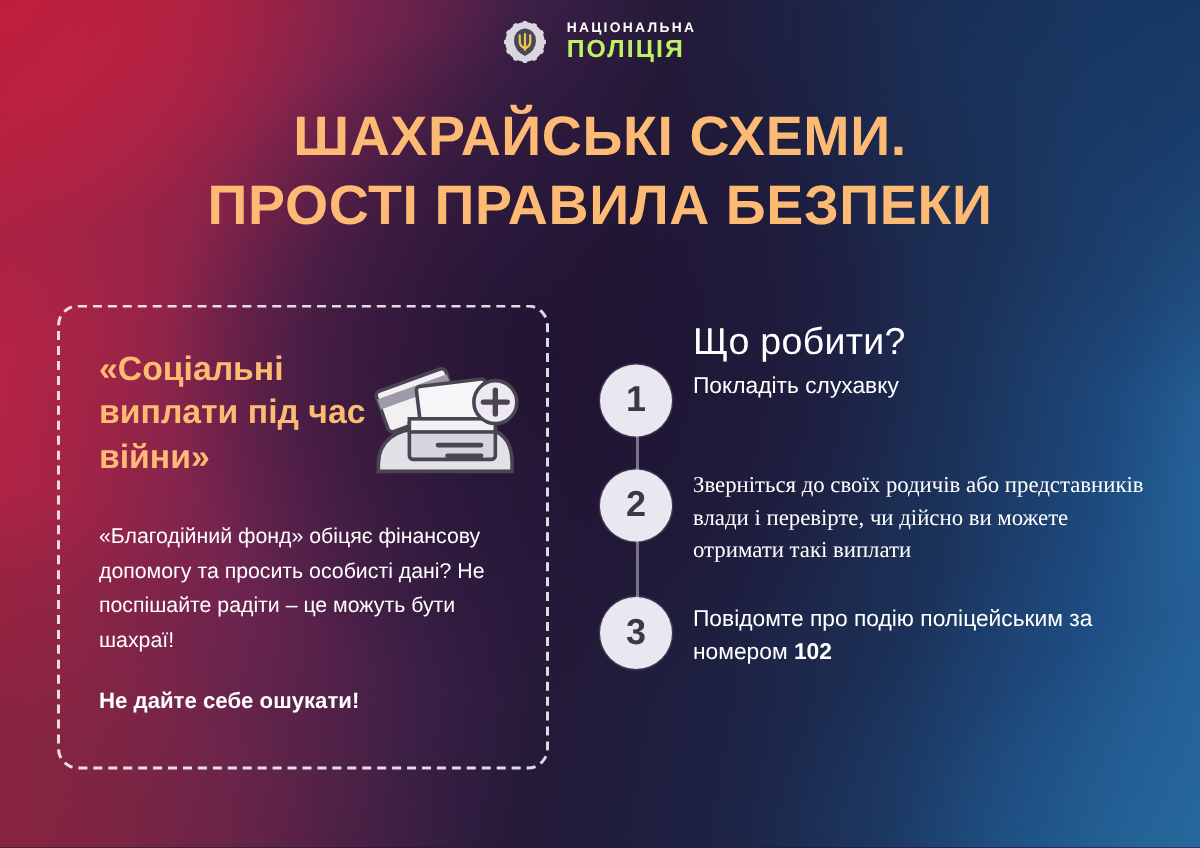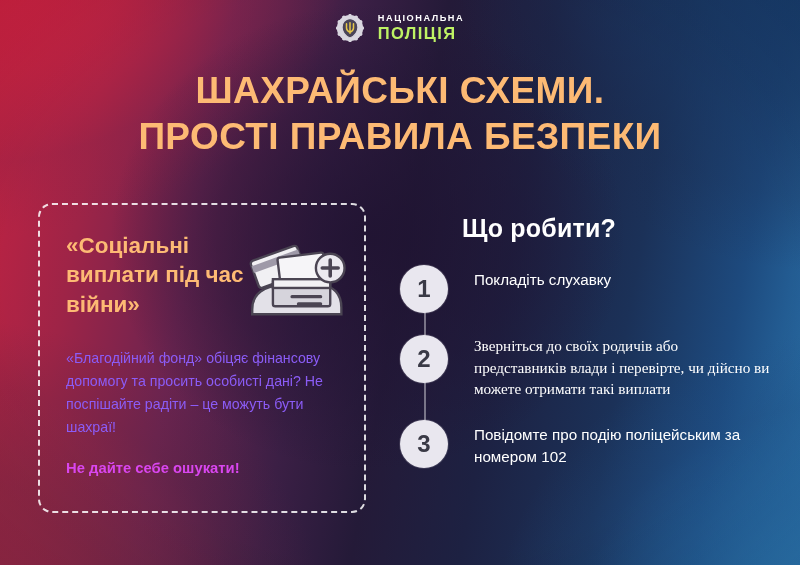--- a/index.html
+++ b/index.html
@@ -93,35 +93,35 @@
     width:180px;
     color:#fdba74; font-size:22.5px; font-weight:bold;
     line-height:1.3;
   }
   .card-icon {
     position:absolute; right:16px; top:36px;
     width:104px; height:78px;
   }
   .card-body {
     position:absolute; left:26px; top:142px; right:22px;
-    color:#8b5cf6; font-size:14.2px; line-height:1.62;
+    color:#ffffff; font-size:14.2px; line-height:1.62;
   }
   .card-warn {
     position:absolute; left:26px; top:255px;
-    color:#d946ef; font-size:14.8px; font-weight:bold;text-align:center;
+    color:#ffffff; font-size:14.8px; font-weight:bold;text-align:center;
   }
 
   
   .right {
     position:absolute; left:400px; top:214px;
     width:372px; z-index:5;
   }
   .right-title {
-    color:#ffffff; font-size:25px; font-weight:bold;
-    margin-left:62px; margin-bottom:22px;
+    color:#ffffff; font-size:25px; font-weight:normal;
+    margin-left:62px; 
     letter-spacing:0.2px;
   }
   .steps { position:relative; }
   .step-line {
     position:absolute; left:24px; top:34px; bottom:40px;
     width:2px; background:rgba(255,255,255,0.4);
   }
   .step {
     position:relative; display:flex; align-items:flex-start;
     margin-bottom:22px; z-index:2;
@@ -130,24 +130,24 @@
   .badge {
     flex:0 0 auto;
     width:48px; height:48px; border-radius:50%;
     background:#e9e7ef;
     display:flex; align-items:center; justify-content:center;
     color:#3a3a46; font-size:24px; font-weight:bold;
     box-shadow:0 0 0 1px rgba(255,255,255,0.12);
     z-index:3;
   }
   .step-text {
-    margin-left:26px; padding-top:4px;
+    margin-left:14px; padding-top:4px;
     color:#ffffff; font-size:15.2px; line-height:1.43;
   }
-  .step-text b { font-weight:normal; }
+  .step-text b { font-weight:bold; }
   .step-2 .step-text { padding-top:0px;font-family:Liberation Serif, serif; }
   .step-2 { margin-bottom:20px; }
 </style>
 </head>
 <body>
 
 <div id="poster">
 
   <div class="bg-layer bg-base"></div>
   <div class="bg-layer bg-tl"></div>

